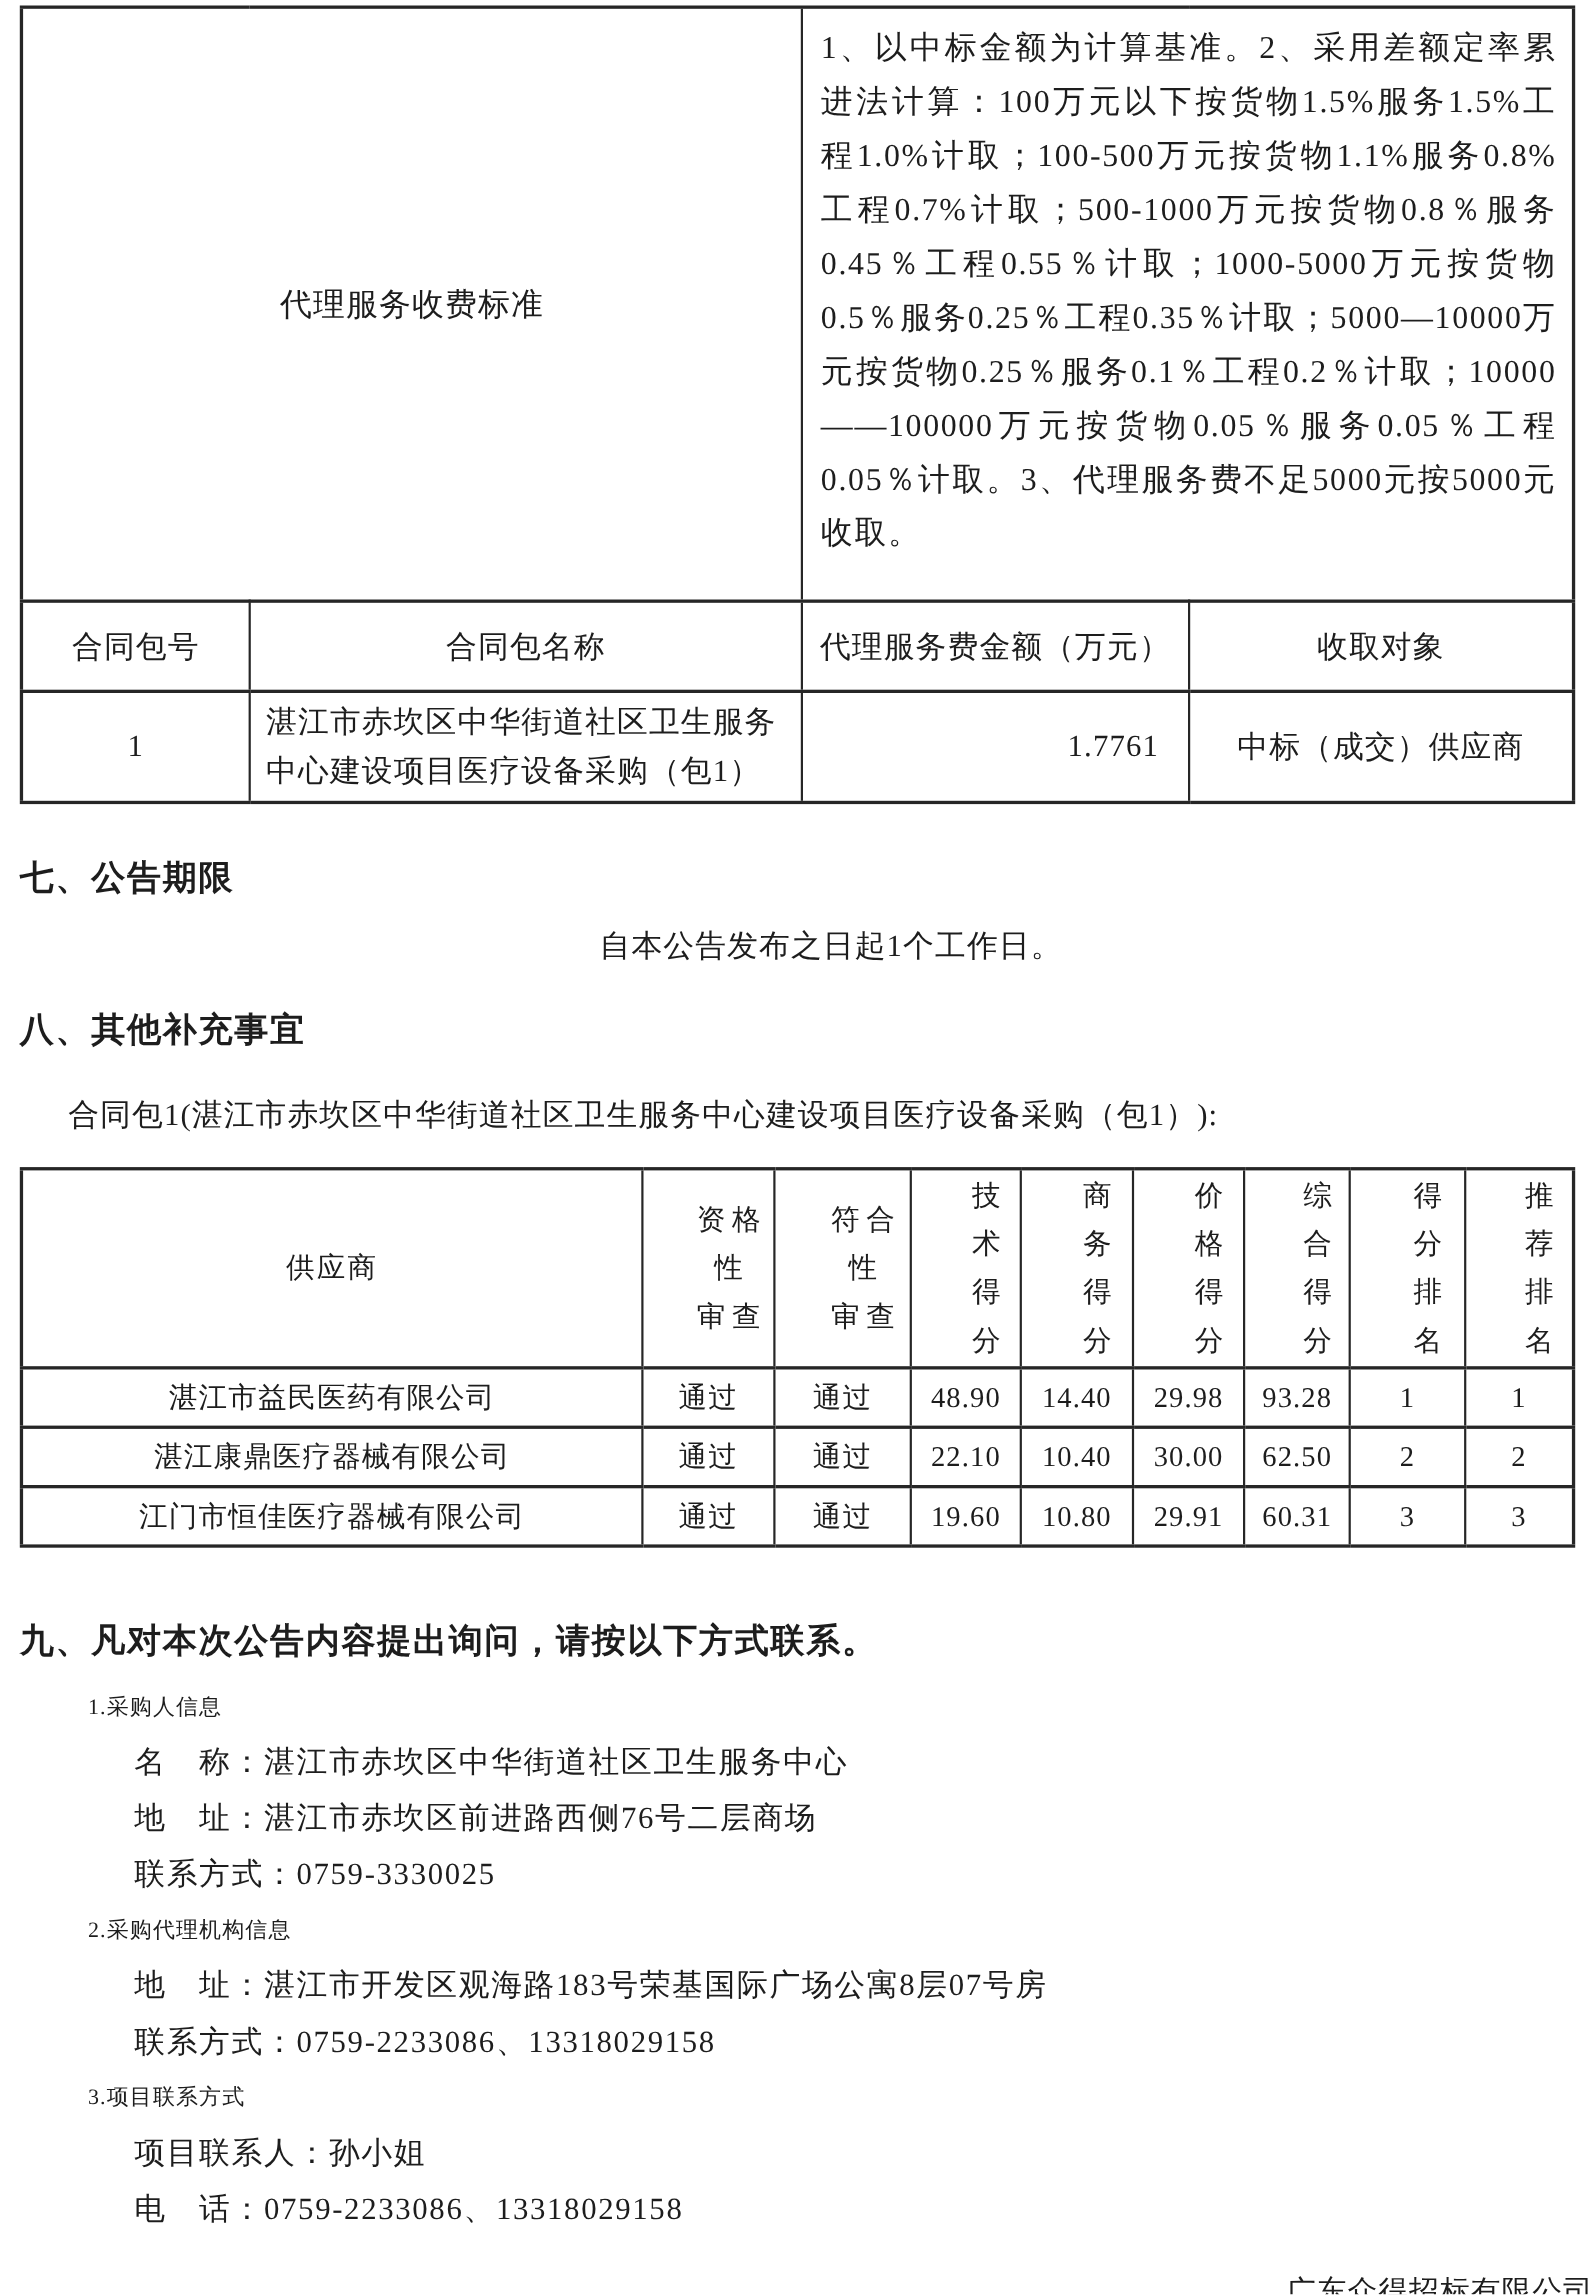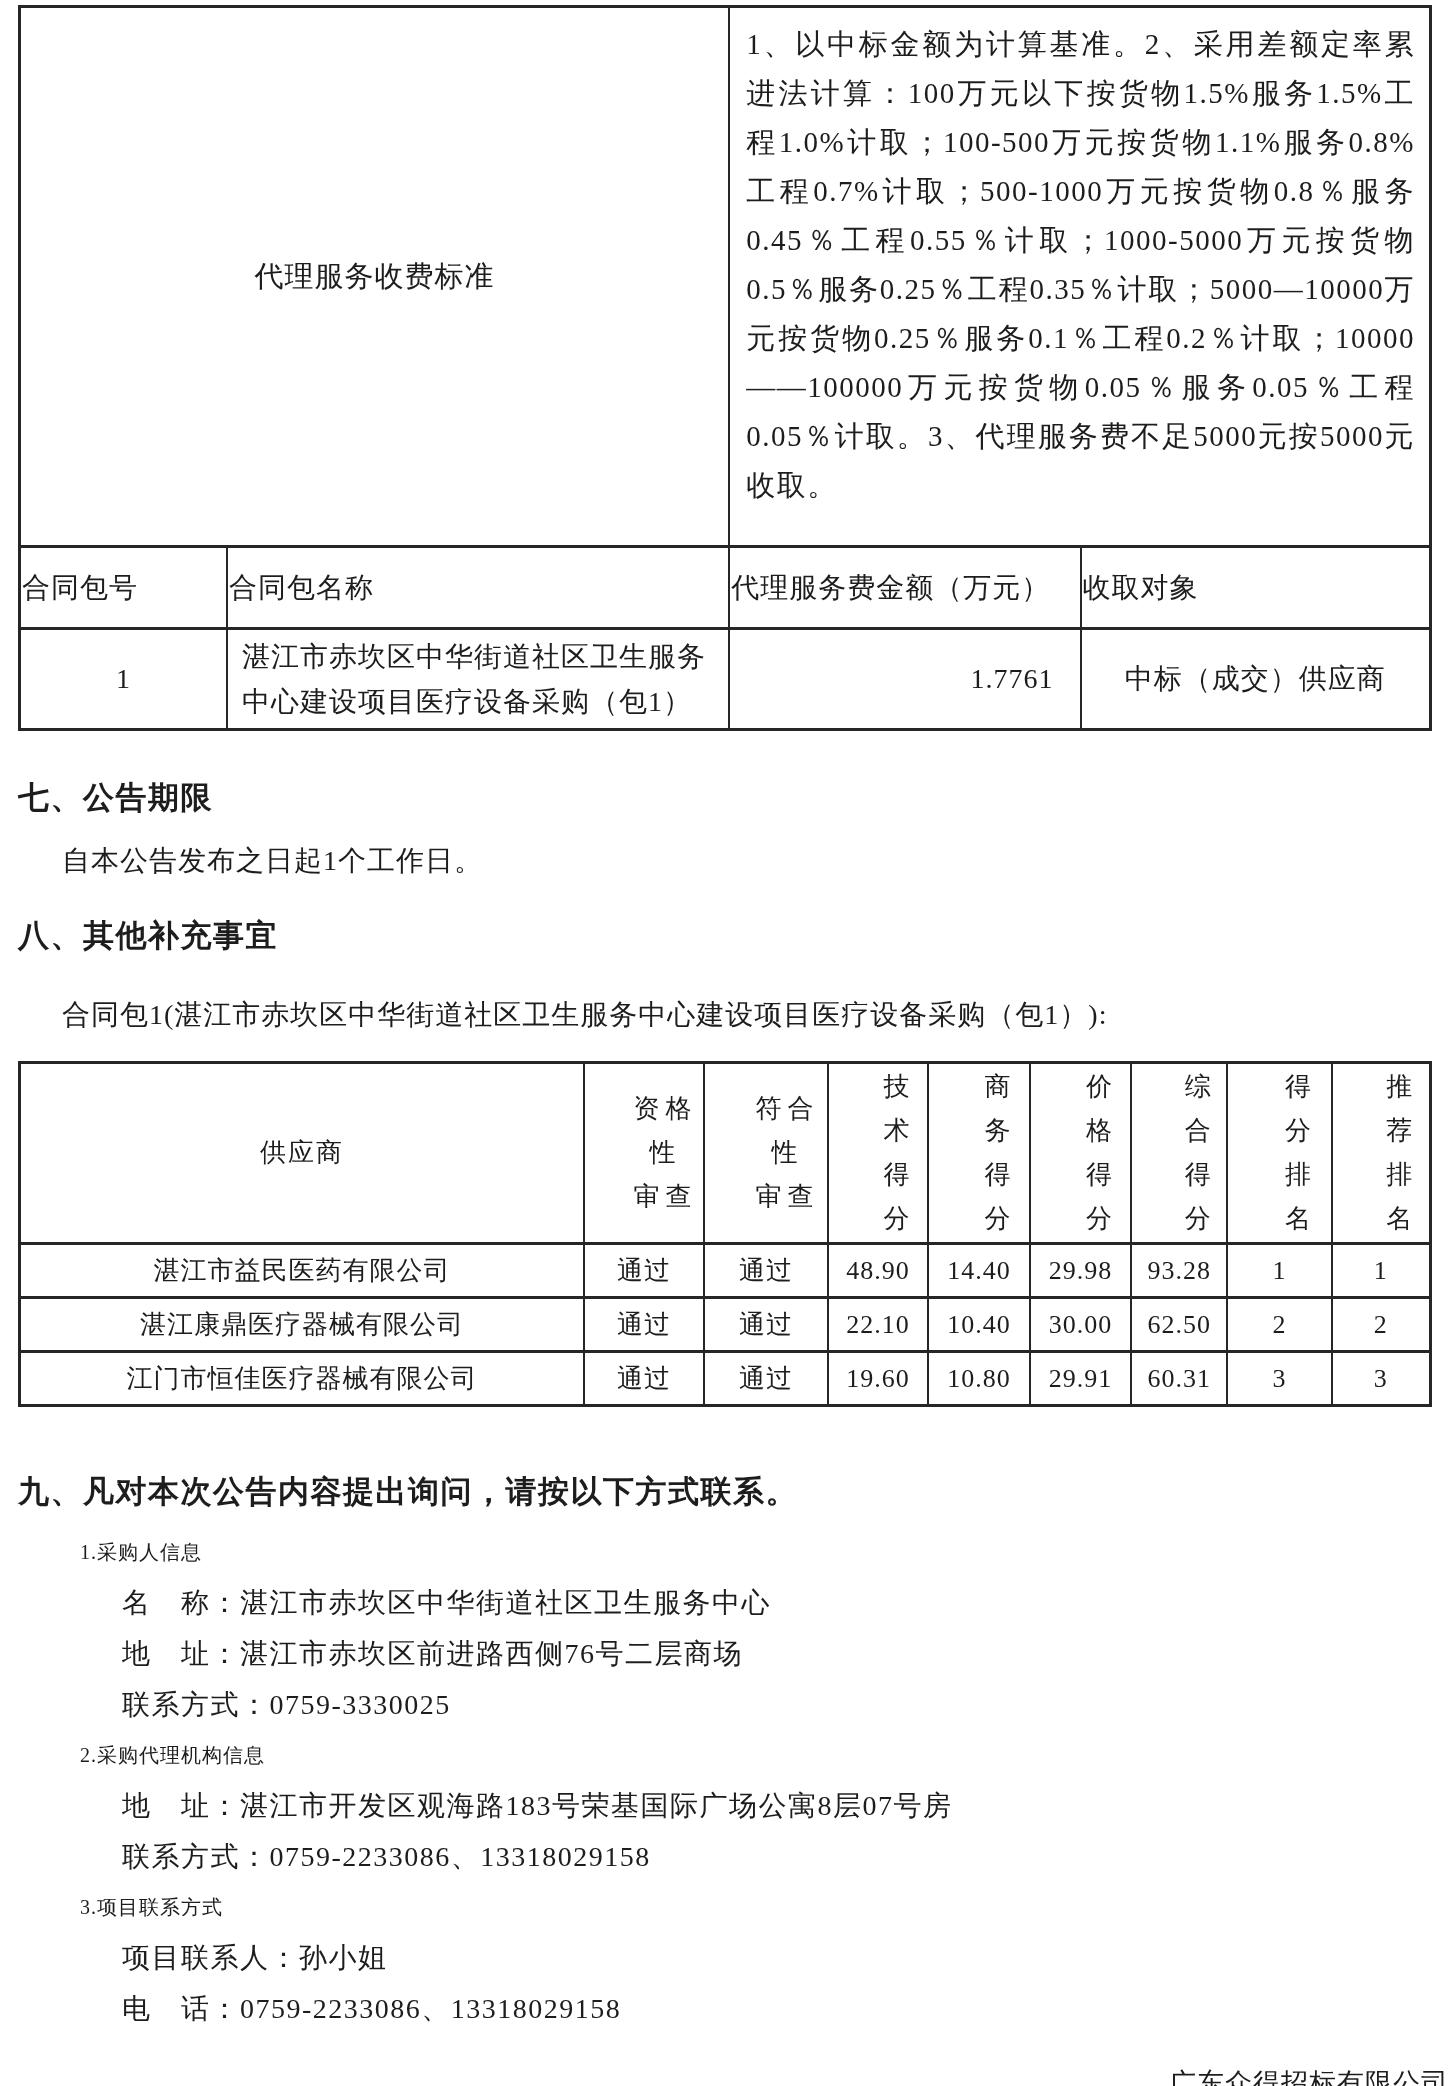--- a/index.html
+++ b/index.html
@@ -40,20 +40,21 @@
     font-size: 29px;
     line-height: 49px;
     letter-spacing: 1.5px;
     text-align: justify;
     padding: 12px 14px 6px 16px;
     height: 540px;
     margin-top: 18px;
   }
   .t1 .hdr td {
     height: 82px;
+    text-align: center;
     vertical-align: middle;
     font-size: 28px;
     letter-spacing: 1px;
   }
   .t1 .data td {
     height: 92px;
     vertical-align: middle;
     font-size: 28px;
     letter-spacing: 1px;
   }
@@ -81,21 +82,21 @@
   }
   
   .sec-title {
     margin-left: 18px;
     font-size: 31px;
     font-weight: bold;
     letter-spacing: 1.5px;
     line-height: 42px;
   }
   .s7-title { margin-top: 46px; }
-  .s7-body  { margin-top: 22px; margin-left: 62px; font-size: 28px; line-height: 40px; letter-spacing: 1px; }
+  .s7-body  { margin-top: 22px; margin-left: 62px; font-size: 28px; line-height: 40px; letter-spacing: 1px; text-align: center; }
   .s8-title { margin-top: 34px; }
   .s8-body  { margin-top: 38px; margin-left: 62px; font-size: 28px; line-height: 40px; letter-spacing: 1px; }
   .t2-wrap  { margin-top: 26px; }
   .s9-title { margin-top: 64px; }
   .contacts { margin-top: 14px; }
   .contact-group-heading {
     margin-left: 80px;
     font-size: 20px;
     line-height: 50px;
     letter-spacing: 1px;

